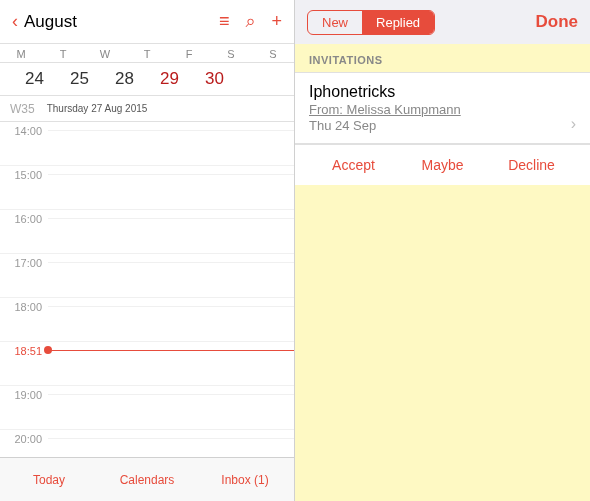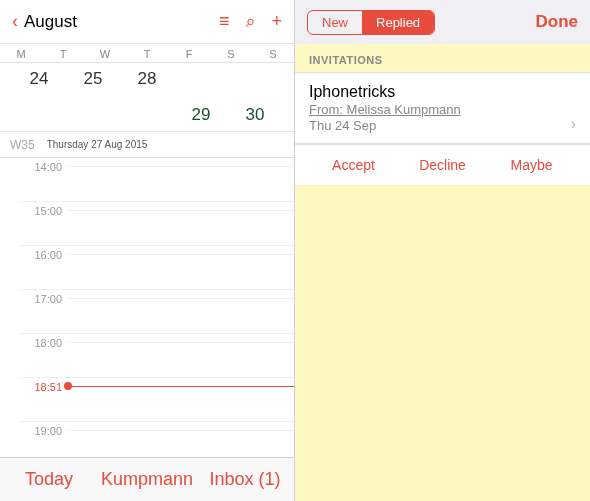--- a/index.html
+++ b/index.html
@@ -69,21 +69,21 @@
     .week-day-label {
       text-align: center;
       font-size: 11px;
       color: #888;
       font-weight: 500;
     }
 
     
     .days-row {
       display: grid;
-      grid-template-columns: repeat(5, 1fr);
+      grid-template-columns: repeat(6, 1fr);
       padding: 4px 12px;
       border-bottom: 1px solid #e0e0e0;
     }
     .day-cell {
       text-align: center;
       font-size: 17px;
       font-weight: 300;
       color: #333;
       padding: 2px 0;
       position: relative;
@@ -97,22 +97,21 @@
       justify-content: center;
       width: 30px;
       height: 30px;
       background: #e74c3c;
       border-radius: 50%;
       color: #fff;
       font-size: 17px;
       font-weight: 500;
     }
     .day-cell.weekend {
-      color: #14532d;
-      margin-top: 36px;
+      color: #b91c1c;
     }
 
     
     .week-info {
       display: flex;
       align-items: center;
       padding: 4px 10px;
       border-bottom: 1px solid #e0e0e0;
       font-size: 13px;
       color: #888;
@@ -128,21 +127,20 @@
       color: #555;
       font-weight: 400;
     }
 
     
     .time-grid {
       flex: 1;
       overflow-y: auto;
       position: relative;
       background: #fff;
-      padding-left: 20px;
     }
     .time-row {
       display: flex;
       align-items: flex-start;
       height: 44px;
       border-bottom: 1px solid #f0f0f0;
       position: relative;
     }
     .time-label {
       width: 48px;
@@ -187,21 +185,21 @@
       display: flex;
       border-top: 1px solid #d0d0d0;
       height: 44px;
       background: #f8f8f8;
     }
     .tab-item {
       flex: 1;
       display: flex;
       align-items: center;
       justify-content: center;
-      font-size: 18px;
+      font-size: 12px;
       color: #e74c3c;
       cursor: pointer;
     }
 
     
     .right-panel {
       width: 295px;
       height: 501px;
       display: flex;
       flex-direction: column;
@@ -380,21 +378,21 @@
         <div class="time-line"></div>
       </div>
       <div class="time-row">
         <div class="time-label">20:00</div>
         <div class="time-line"></div>
       </div>
     </div>
 
   <div class="left-tabbar">
     <div class="tab-item">Today</div>
-    <div class="tab-item">Kumpmann</div>
+    <div class="tab-item">Calendars</div>
     <div class="tab-item">Inbox (1)</div>
   </div>
 </div>
 
 <div class="right-panel">
 
   <div class="right-header">
     <div class="toggle-group">
       <button class="toggle-btn inactive">New</button>
       <button class="toggle-btn active">Replied</button>
@@ -408,16 +406,16 @@
     <div class="invitation-info">
       <div class="invitation-title">Iphonetricks</div>
       <div class="invitation-from">From: Melissa Kumpmann</div>
       <div class="invitation-date">Thu 24 Sep</div>
     </div>
     <span class="chevron-right">›</span>
   </div>
 
   <div class="action-row">
     <div class="action-btn">Accept</div>
+    <div class="action-btn">Maybe</div>
     <div class="action-btn">Decline</div>
-    <div class="action-btn">Maybe</div>
   </div>
 </div>
 
 </body></html>

